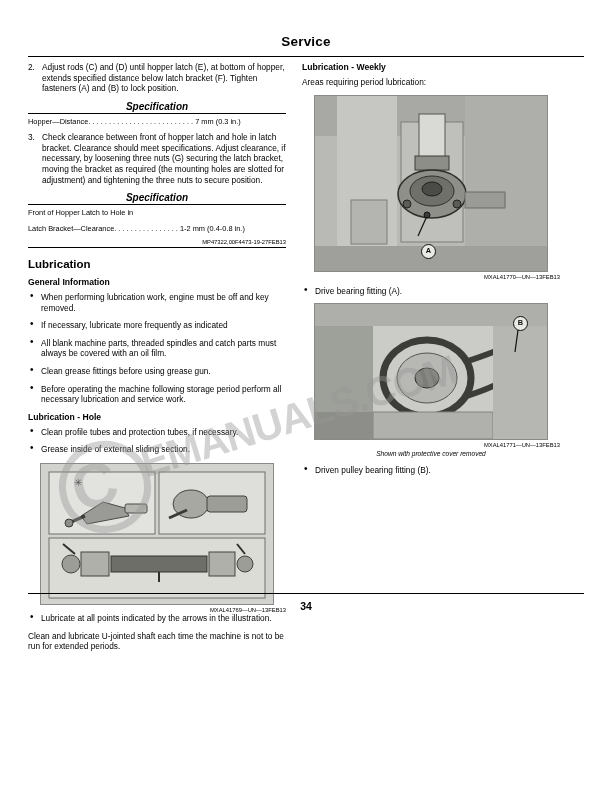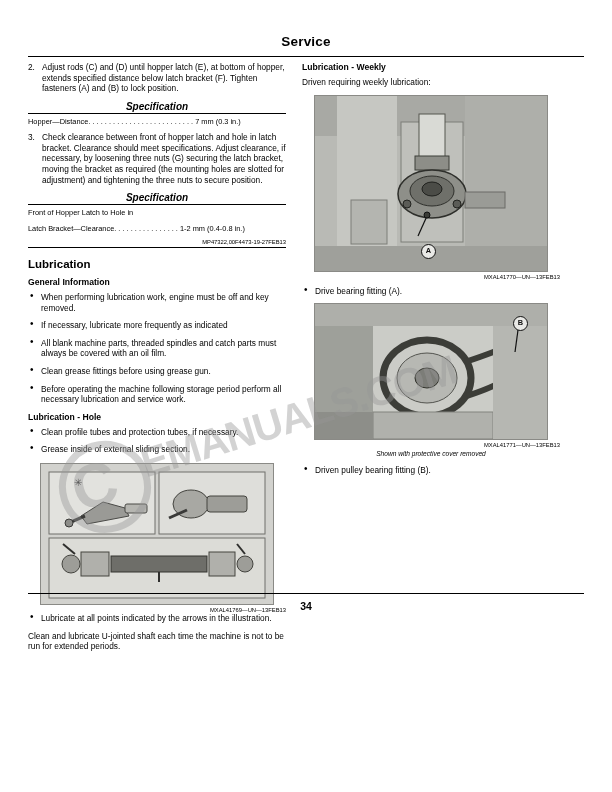--- a/index.html
+++ b/index.html
@@ -295,21 +295,21 @@
     <ul class="bullets">
       <li>Lubricate at all points indicated by the arrows in the illustration.</li>
     </ul>
 
     <p class="body">Clean and lubricate U-jointed shaft each time the machine is not to be run for extended periods.</p>
   </div>
 
   <div class="col-right">
 
     <h3 class="sub" style="margin-top:0;">Lubrication - Weekly</h3>
-    <p class="body">Driven requiring weekly lubrication:</p>
+    <p class="body">Areas requiring period lubrication:</p>
 
     <div class="fig-box fig-r1">
       <svg width="232" height="175" viewBox="0 0 232 175">
         <rect x="0" y="0" width="232" height="175" fill="#b9bab5"></rect>
         <rect x="0" y="0" width="232" height="40" fill="#a8a9a4"></rect>
         <rect x="22" y="0" width="60" height="175" fill="#c6c7c2"></rect>
         <rect x="150" y="0" width="82" height="175" fill="#aeafaa"></rect>
         <rect x="86" y="26" width="62" height="120" fill="#bfc0bb" stroke="#7d7e79"></rect>
 
         <rect x="104" y="18" width="26" height="56" fill="#d9dad5" stroke="#55564f"></rect>

